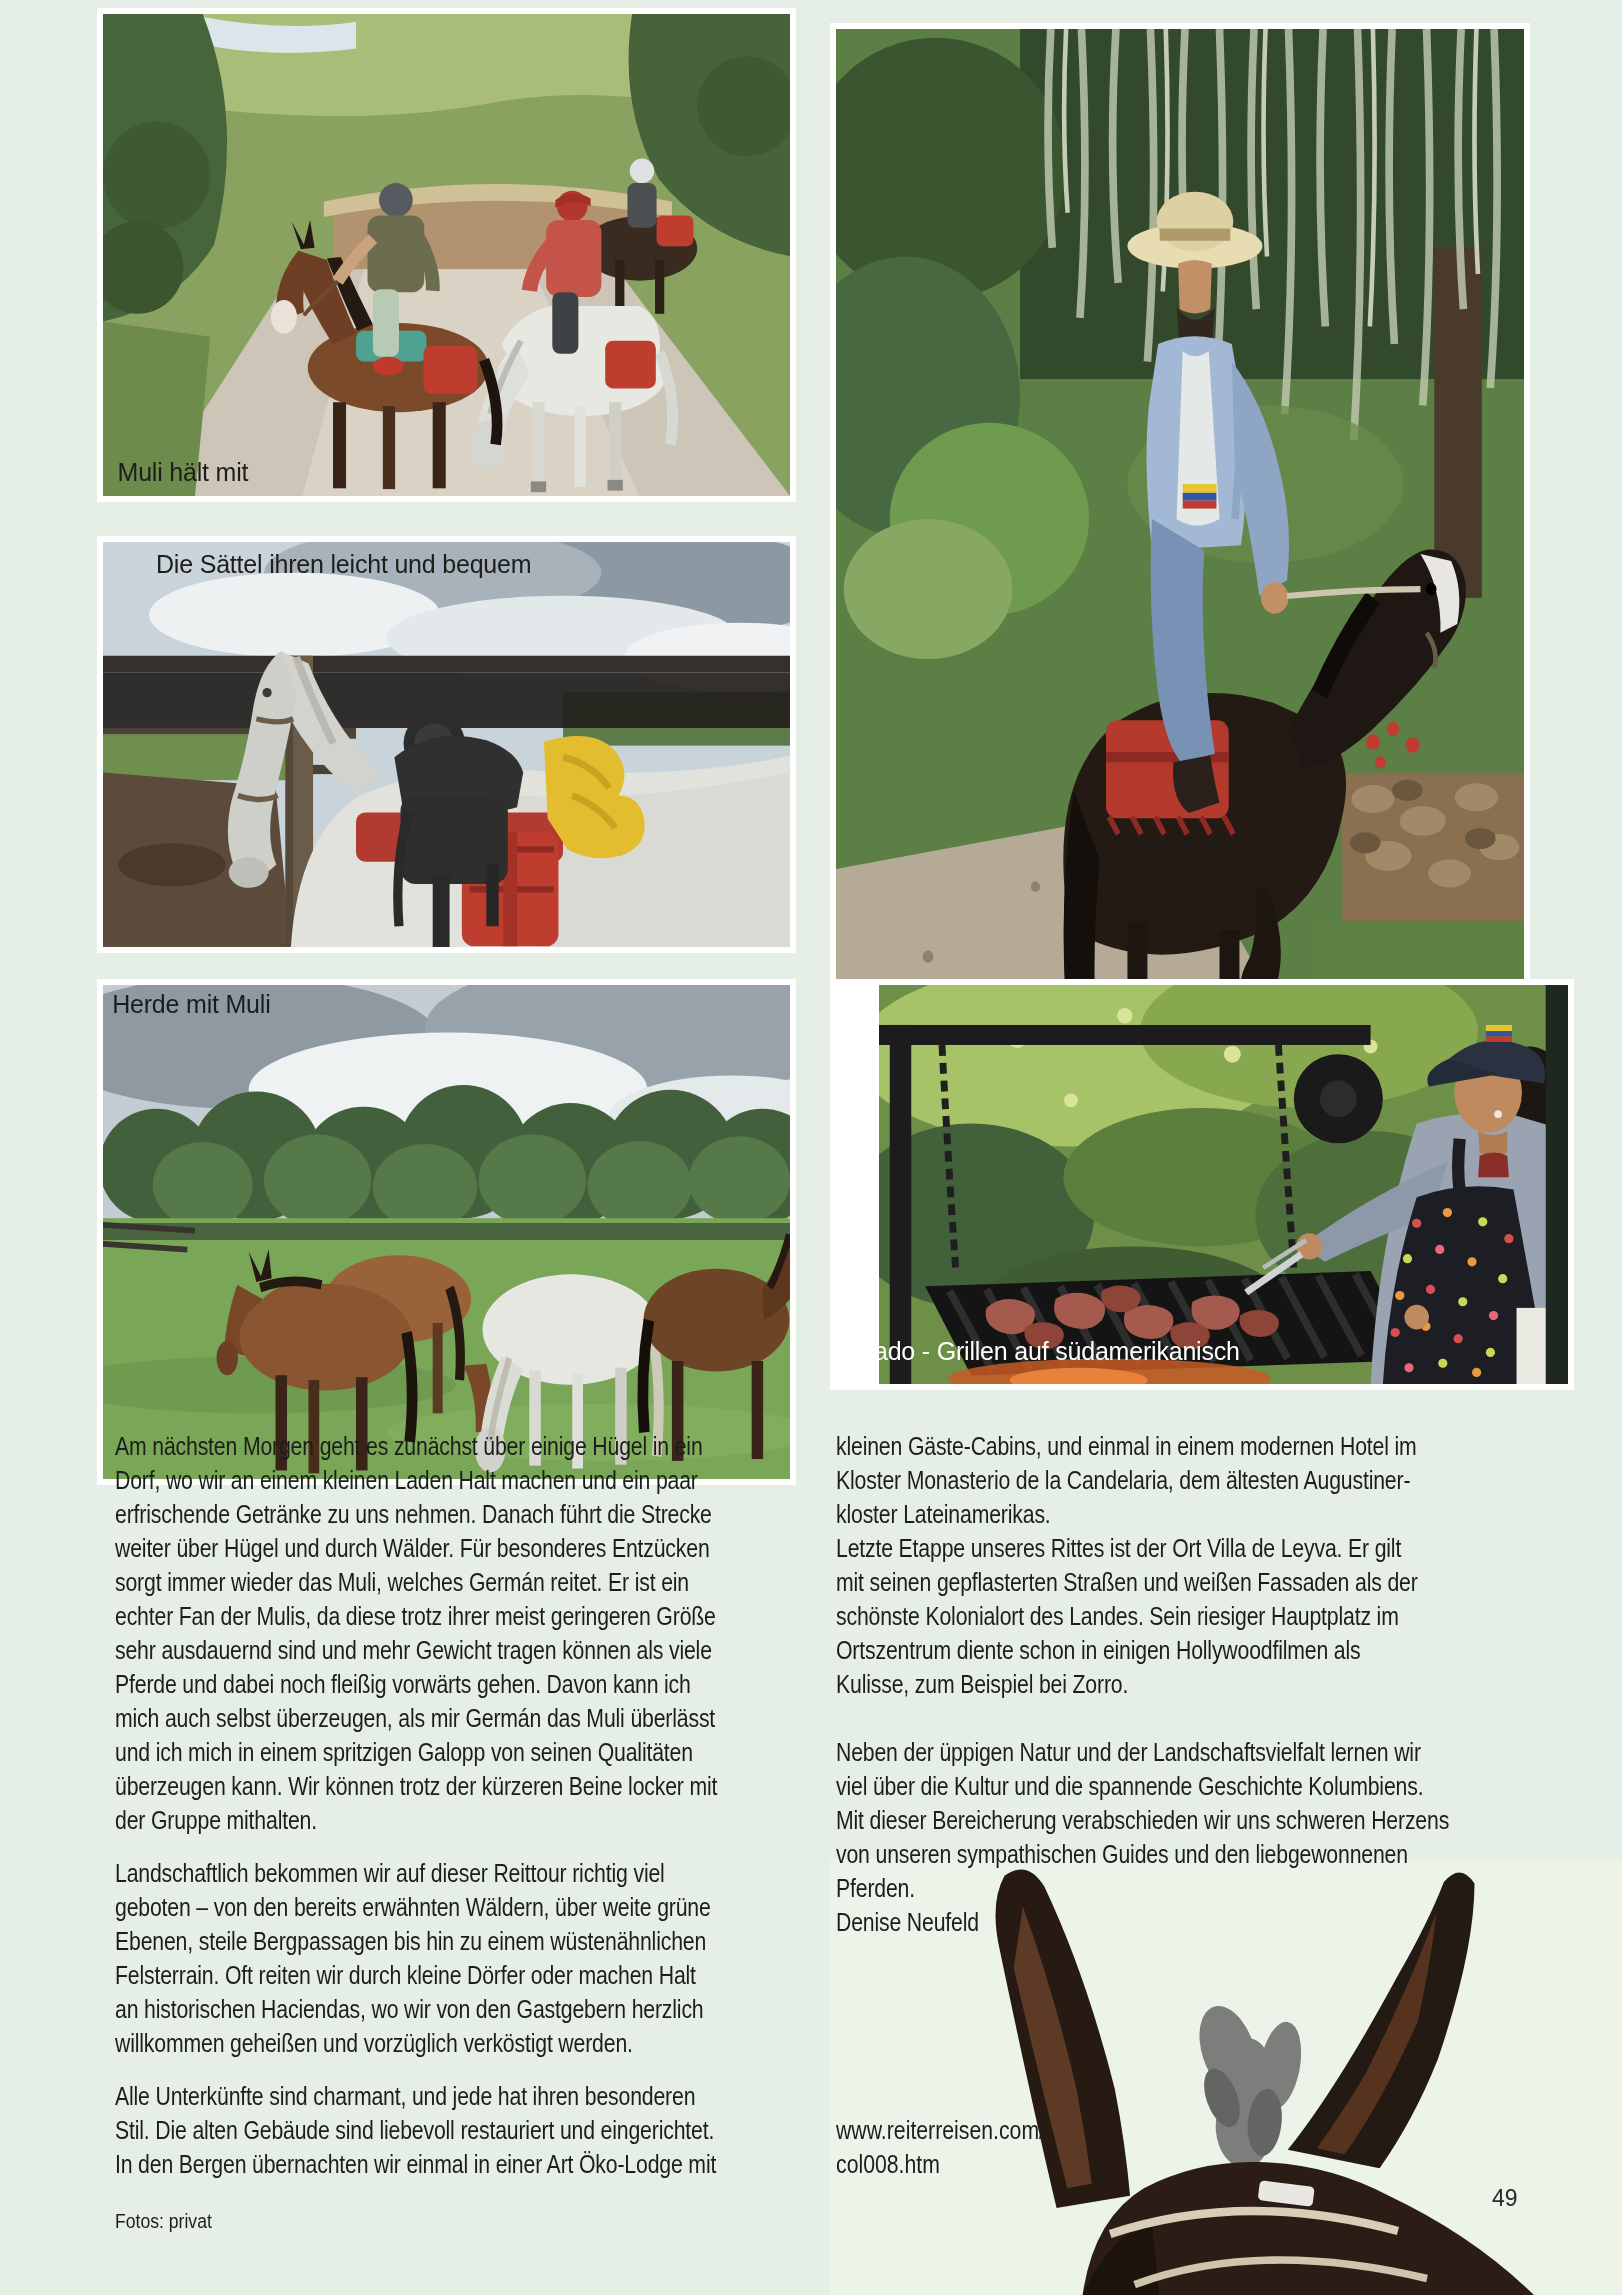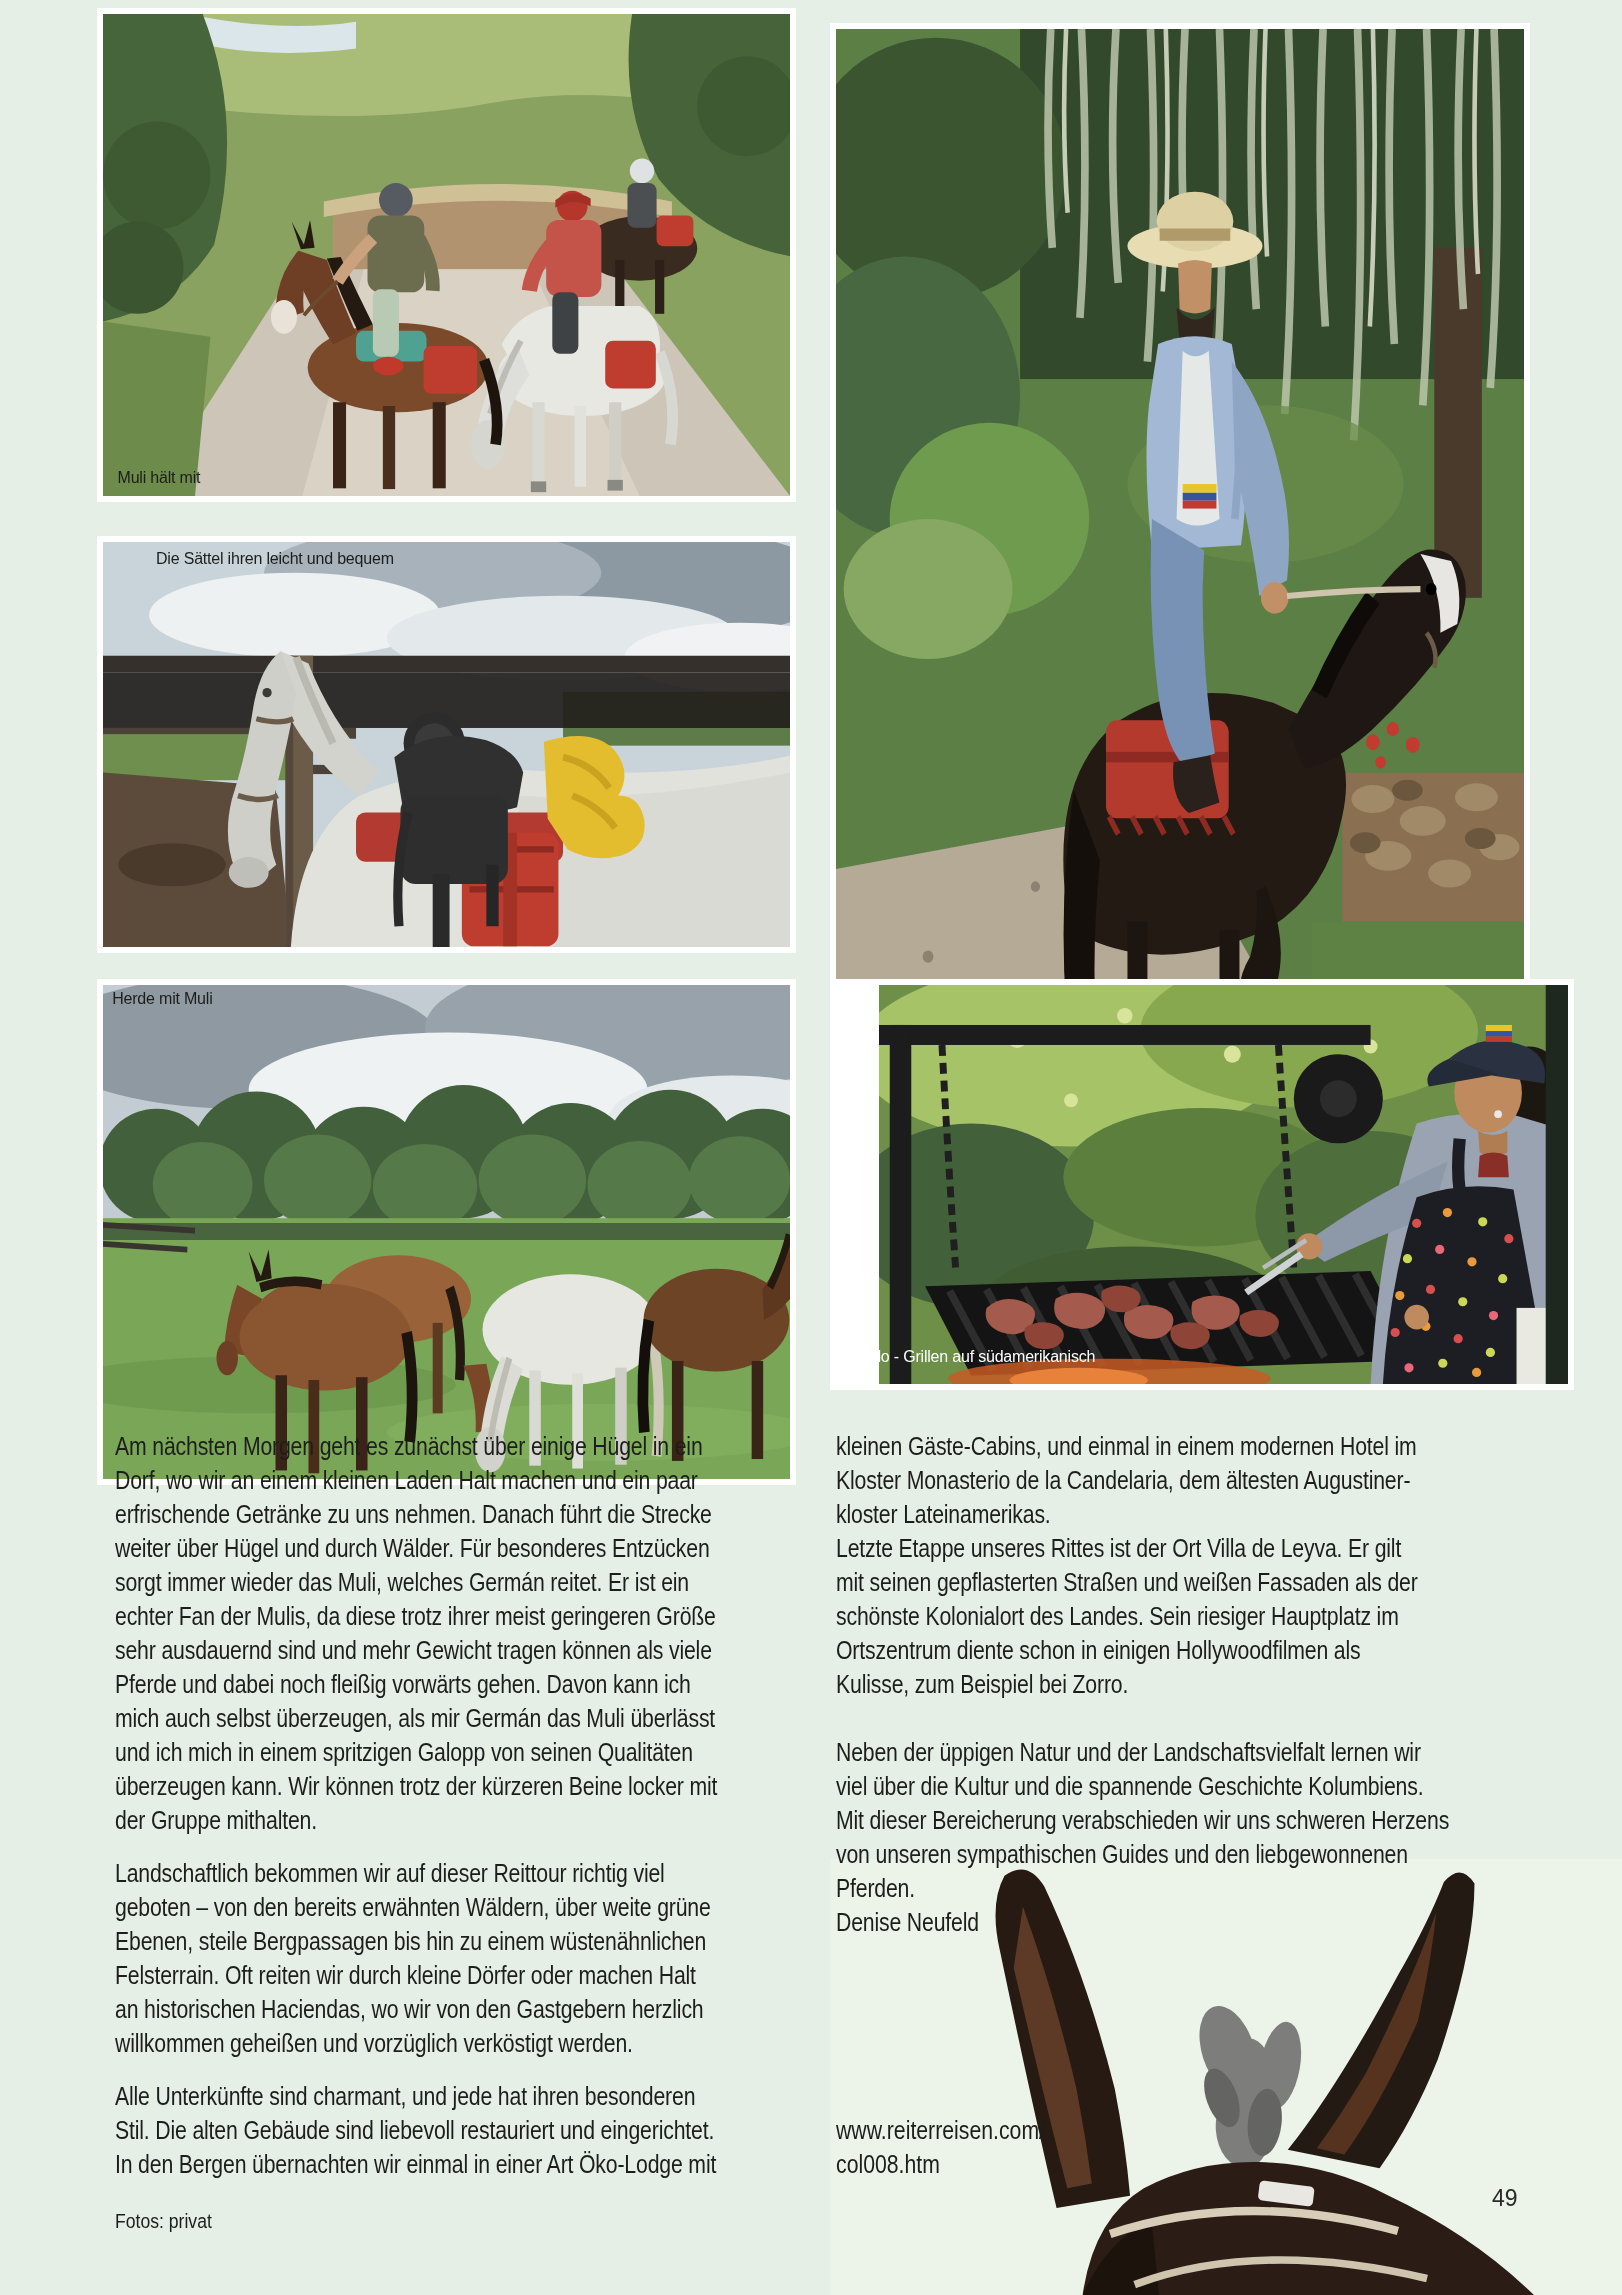--- a/index.html
+++ b/index.html
@@ -1,20 +1,20 @@
 <!DOCTYPE html>
 <html style="font-size:12.2px"><head>
 <meta charset="utf-8">
 <style>
   html,body{margin:0;padding:0;}
   #canvas{position:relative;width:1623px;height:2295px;background:#e5efe6;overflow:hidden;
           font-family:"Liberation Sans",sans-serif;color:#1d1d1b;}
   figure.photo{position:absolute;margin:0;background:#fff;border:6.9px solid #fff;box-sizing:border-box;}
   figure.photo svg{display:block;width:100%;height:100%;}
-  .cap{position:absolute;font-size:16px;letter-spacing:-0.2px;white-space:nowrap;}
+  .cap{position:absolute;font-size:25px;letter-spacing:-0.2px;white-space:nowrap;}
   .cap.dark{color:#1d1d1b;}
   .cap.light{color:#ffffff;}
   .col{position:absolute;transform:scaleX(0.85);transform-origin:left top;
        font-size:25px;line-height:34px;letter-spacing:-0.2px;}
   .col p{margin:0;white-space:pre-line;}
   .col.left p{margin-bottom:19px;}
   .col.right p{margin-bottom:34px;}
   .url{position:absolute;left:836px;top:2113px;font-size:25px;line-height:34px;
        white-space:pre-line;transform:scaleX(0.85);transform-origin:left top;z-index:5;}
   .credit{position:absolute;left:115px;top:2210px;font-size:20px;transform:scaleX(0.88);

